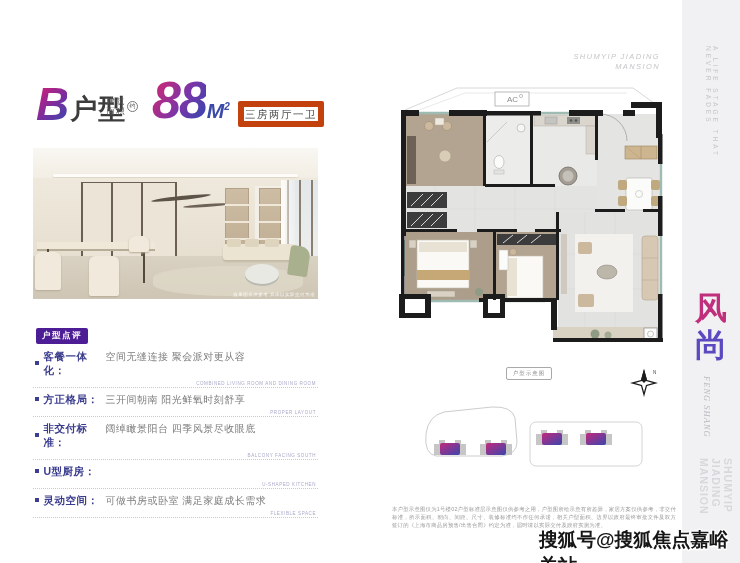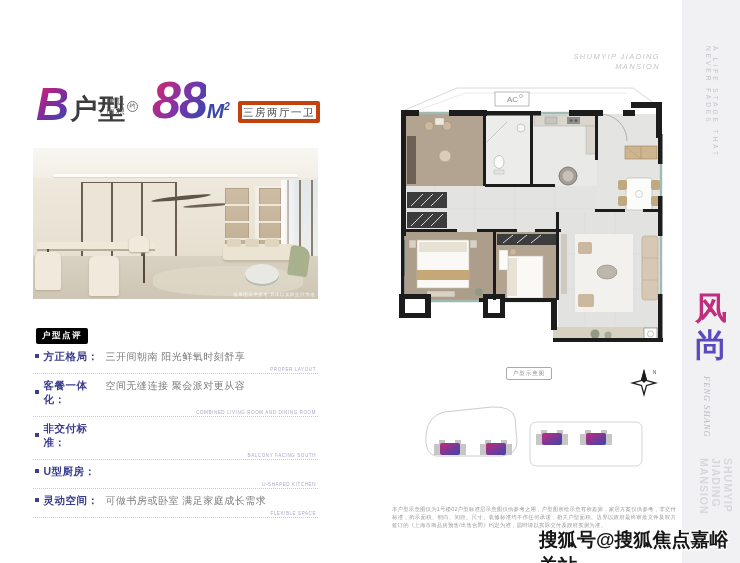--- a/index.html
+++ b/index.html
@@ -20,21 +20,21 @@
   .area-label .cn{font-size:8.5px;color:#555;line-height:10px;letter-spacing:1px;}
   .area-circle{position:absolute;left:22px;top:5px;width:9px;height:9px;border:0.5px solid #777;
                border-radius:50%;font-size:6px;line-height:9px;text-align:center;color:#555;}
   .area-value{left:152px;top:78px;display:flex;align-items:flex-end;font-style:italic;}
   .v88{font-size:52px;font-weight:bold;line-height:44px;letter-spacing:-2px;
        background:linear-gradient(120deg,#c12a7c 15%,#7b35a8 55%,#3a46ae 95%);
        -webkit-background-clip:text;background-clip:text;color:#8a2f93;}
   @supports (-webkit-background-clip:text){ .v88{color:transparent;} }
   .m2{font-size:21px;font-weight:bold;color:#3b49a8;line-height:22px;margin-left:1px;}
   .m2 sup{font-size:10px;}
-  .spec-box{left:238px;top:101px;width:74px;height:14px;border:4px solid #c2410c;border-radius:2px;
+  .spec-box{left:238px;top:101px;width:74px;height:14px;border:6px solid #c2410c;border-radius:2px;
             font-size:10.5px;color:#4a4a4a;text-align:center;line-height:14px;letter-spacing:1.5px;}
 
   
   .photo{left:33px;top:148px;width:285px;height:151px;overflow:hidden;background:#e9e2d6;}
   .ph{position:absolute;}
   .ceiling{left:0;top:0;width:100%;height:36px;background:linear-gradient(#f9f7f2,#f1ece2);}
   .cove{left:20px;top:26px;width:245px;height:3px;background:#fdfcf8;border-radius:2px;box-shadow:0 1px 2px #d8d0c0;}
   .backwall{left:0;top:30px;width:100%;height:80px;background:linear-gradient(#efe9dd,#e6dfd0);}
   .partition{left:48px;top:34px;width:92px;height:82px;background:#ece5d7;border:2px solid #6b5f52;border-top-width:1px;}
   .mullion{top:34px;width:2px;height:82px;background:#6b5f52;}
@@ -51,21 +51,21 @@
   .daybed{left:190px;top:96px;width:72px;height:16px;background:#ece4d2;border-radius:3px;box-shadow:0 2px 2px #c3b9a5;}
   .cushion{position:absolute;top:-5px;width:14px;height:8px;background:#dfd4bd;border-radius:2px;}
   .rtable{left:212px;top:116px;width:34px;height:20px;background:#e7e9e2;border-radius:50%;box-shadow:0 2px 0 #b9bbb2;}
   .gchair{left:256px;top:98px;width:20px;height:30px;background:#a9b08d;border-radius:4px 10px 2px 2px;transform:rotate(8deg);}
   .dtable{left:4px;top:94px;width:118px;height:7px;background:#efe8d8;box-shadow:0 2px 0 #b8ad98;}
   .dleg{position:absolute;top:101px;width:2px;height:34px;background:#55493c;}
   .chair{position:absolute;background:#f0e9dc;border-radius:6px 6px 2px 2px;box-shadow:0 1px 2px #b7ac96;}
   .ph-caption{right:3px;bottom:2px;font-size:4.5px;color:#ffffff;letter-spacing:.5px;opacity:.85;}
 
   
-  .badge{left:36px;top:328px;background:#000000;color:#fff;font-size:8.5px;font-weight:bold;
+  .badge{left:36px;top:328px;background:#4c1d95;color:#fff;font-size:8.5px;font-weight:bold;
          letter-spacing:1.5px;padding:2px 6px;border-radius:2px;}
   .review{left:33px;top:345px;width:285px;}
   .rv-item{position:relative;padding:5px 0 9px;border-bottom:1px dotted #c9c9d2;}
   .rv-line{display:flex;align-items:baseline;}
   .rv-bullet{width:3.5px;height:3.5px;background:#3c3e91;margin:0 5px 2px 2px;align-self:center;flex:none;}
   .rv-label{font-size:10.5px;font-weight:bold;color:#3a3c8e;width:62px;flex:none;letter-spacing:.5px;}
   .rv-text{font-size:10px;color:#7d7d7d;letter-spacing:.5px;}
   .rv-en{position:absolute;right:2px;bottom:1px;font-size:4.5px;color:#a9a9c9;letter-spacing:.6px;}
 
   
@@ -155,37 +155,38 @@
     <div class="ph chair" style="left:56px;top:108px;width:30px;height:40px;"></div>
     <div class="ph chair" style="left:96px;top:88px;width:20px;height:16px;"></div>
     <div class="ph ph-caption">效果图仅供参考 具体以实际交付为准</div>
   </div>
 
   <div class="abs badge">户型点评</div>
   <div class="abs review">
     <div class="rv-item">
       <div class="rv-line">
           <span class="rv-bullet"></span>
+        <span class="rv-label">客餐一体化：</span>
+        <span class="rv-text">空间无缝连接 聚会派对更从容</span>
+        </div>
+      <div class="rv-en">COMBINED LIVING ROOM AND DINING ROOM</div>
+    </div>
+    <div class="rv-item">
+      <div class="rv-line">
+          <span class="rv-bullet"></span>
         <span class="rv-label">方正格局：</span>
         <span class="rv-text">三开间朝南 阳光鲜氧时刻舒享</span>
         </div>
       <div class="rv-en">PROPER LAYOUT</div>
     </div>
     <div class="rv-item">
       <div class="rv-line">
           <span class="rv-bullet"></span>
-        <span class="rv-label">客餐一体化：</span>
-        <span class="rv-text">空间无缝连接 聚会派对更从容</span>
-        </div>
-      <div class="rv-en">COMBINED LIVING ROOM AND DINING ROOM</div>
-    </div>
-    <div class="rv-item">
-      <div class="rv-line">
-          <span class="rv-bullet"></span>
         <span class="rv-label">非交付标准：</span>
+        <span class="rv-text">阔绰瞰景阳台 四季风景尽收眼底</span>
         </div>
       <div class="rv-en">BALCONY FACING SOUTH</div>
     </div>
     <div class="rv-item">
       <div class="rv-line">
           <span class="rv-bullet"></span>
         <span class="rv-label">U型厨房：</span>
         </div>
       <div class="rv-en">U-SHAPED KITCHEN</div>
     </div>

